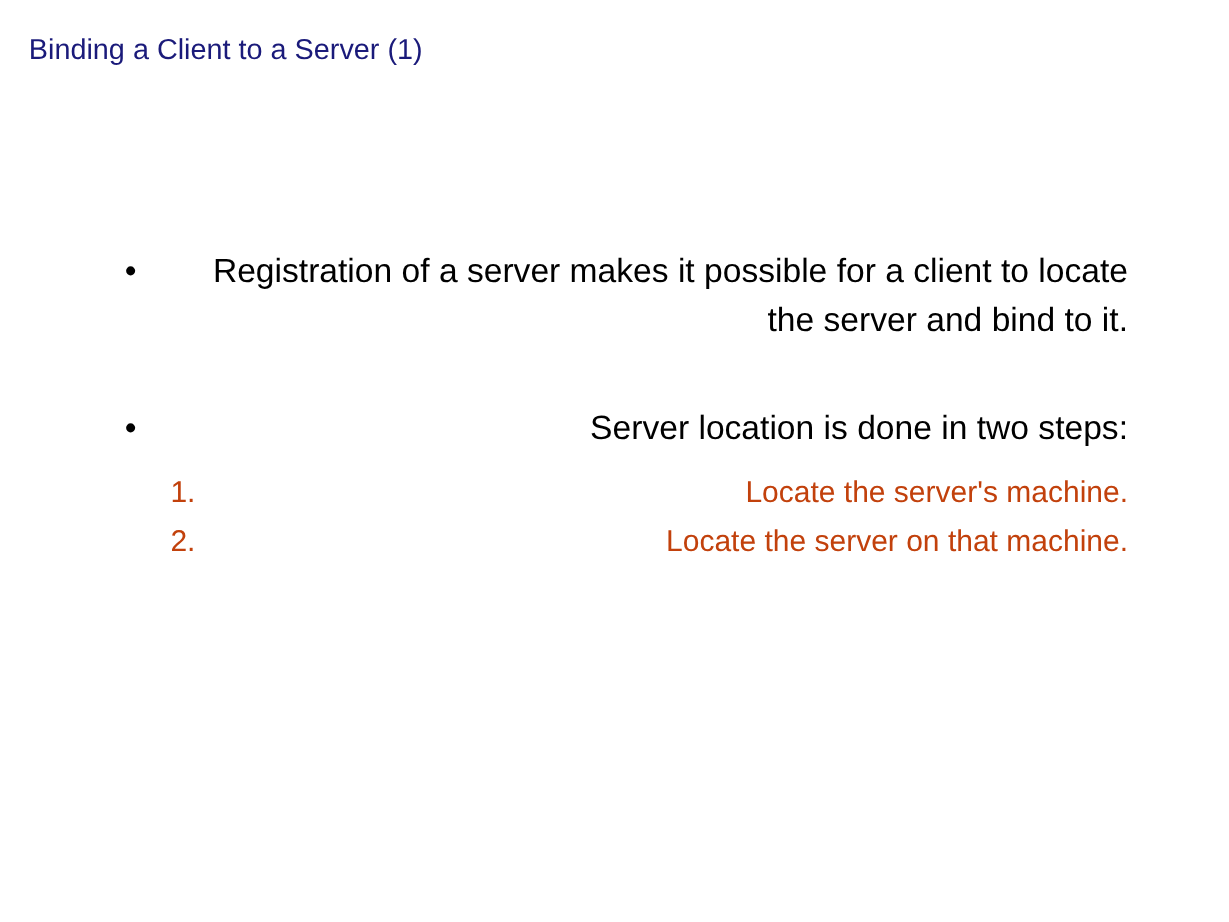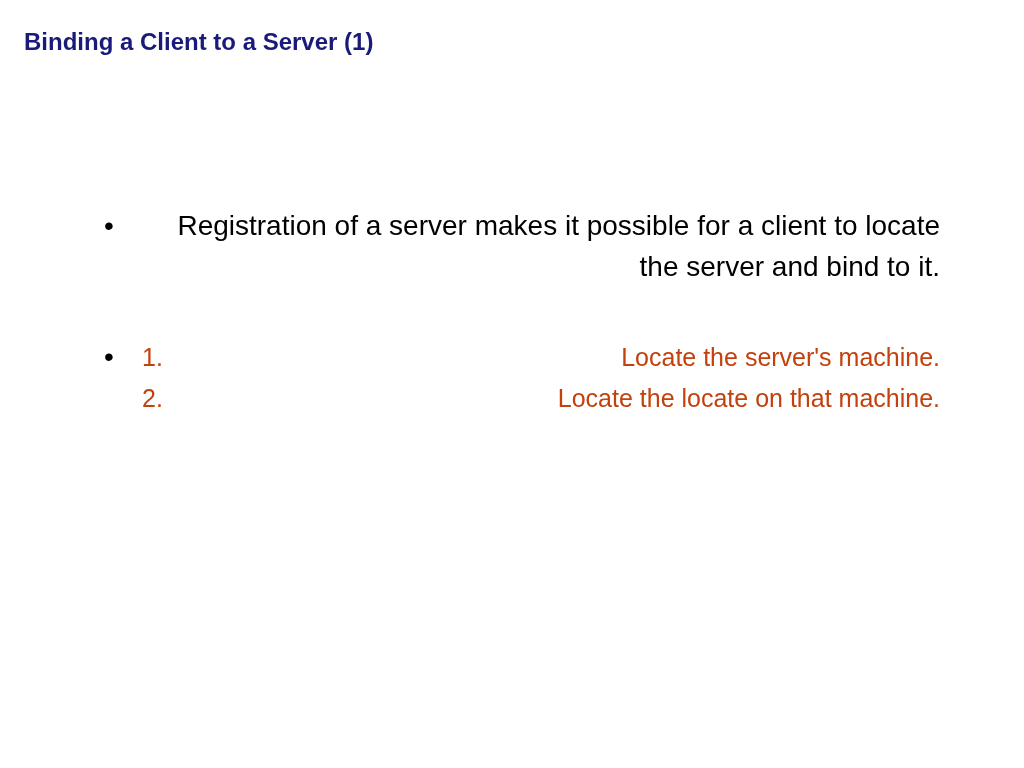--- a/index.html
+++ b/index.html
@@ -11,21 +11,21 @@
       overflow: hidden;
     }
     .slide {
       width: 100%;
       height: 100%;
       padding: 28px 24px;
     }
     .title {
       color: #1a1a7a;
       font-size: 24px;
-      font-weight: bold;
+      font-weight: normal;
       margin-bottom: 150px;
     }
     .content {
       padding-left: 70px;
       padding-right: 60px;
     }
     ul.main-list {
       list-style: none;
       text-align: right;
     }
@@ -71,24 +71,25 @@
 <body>
 
 <div class="slide">
   <h1 class="title">Binding a Client to a Server (1)</h1>
   <div class="content">
     <ul class="main-list">
       <li>
         <span>Registration of a server makes it possible for a client to locate the server and bind to it.</span>
       </li>
       <li>
+        <span>Server location is done in two steps:</span>
         <ol class="sub-list">
           <li>
             <span>Locate the server's machine.</span>
           </li>
           <li>
-            <span>Locate the locate on that machine.</span>
+            <span>Locate the server on that machine.</span>
           </li>
         </ol>
       </li>
     </ul>
   </div>
 </div>
 
 </body></html>

